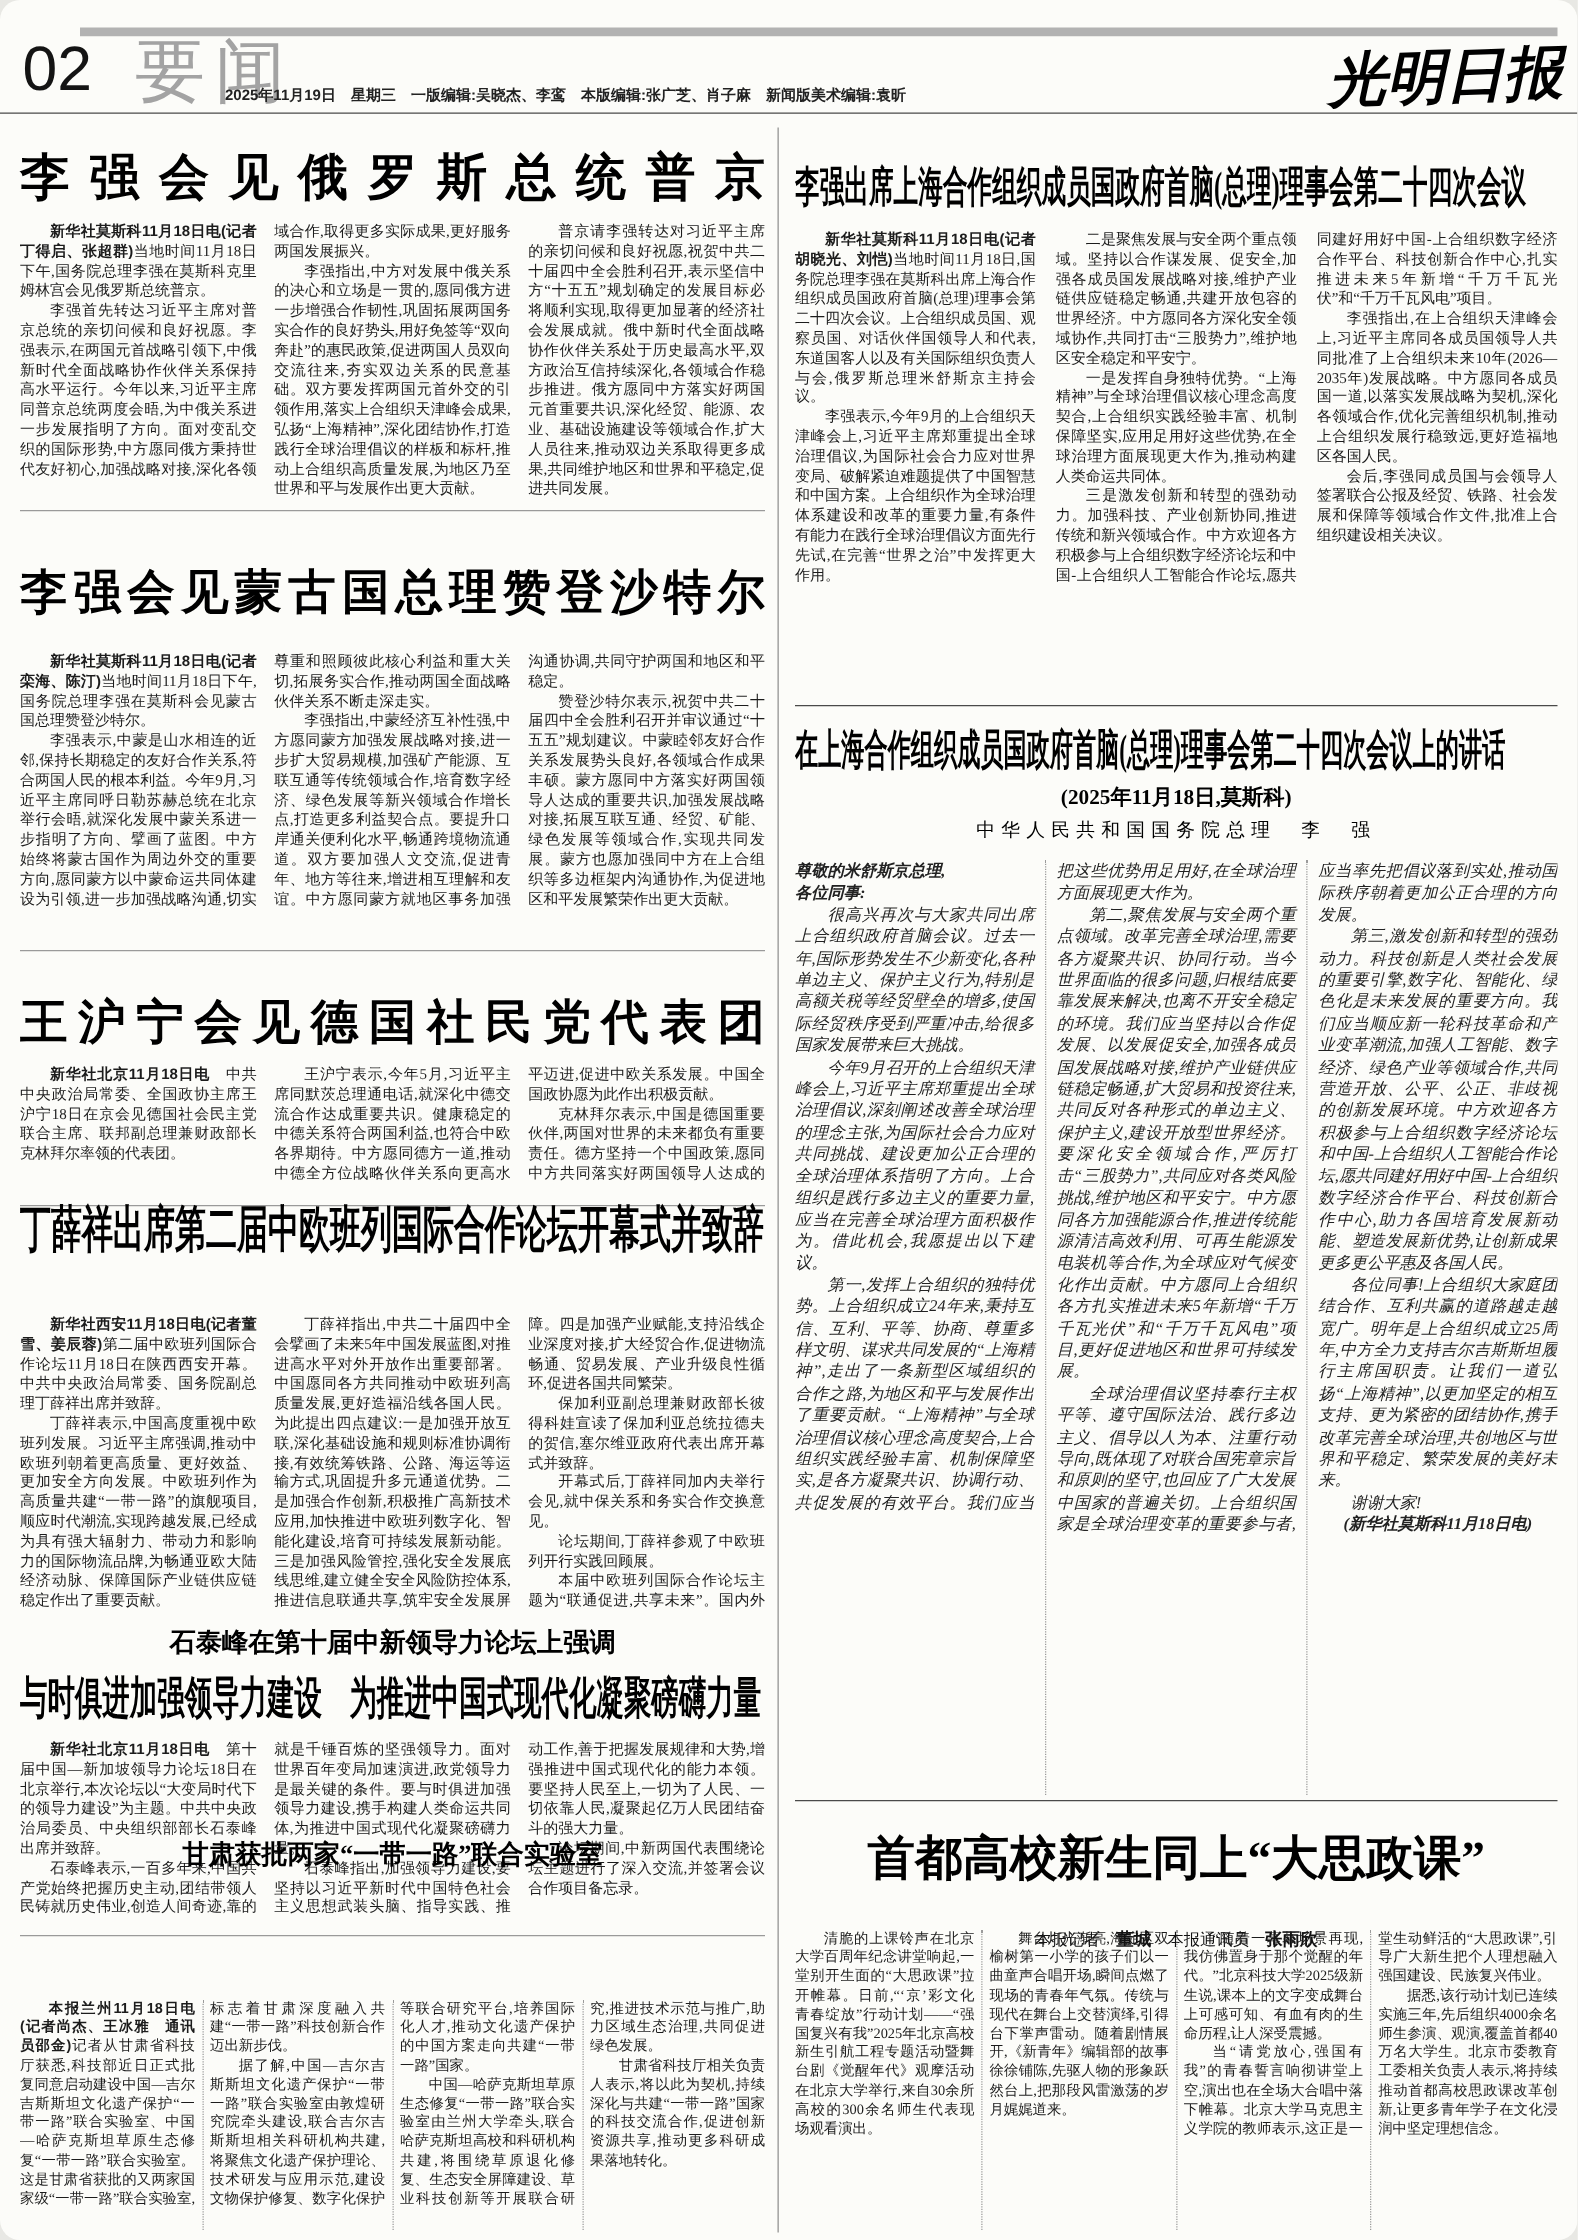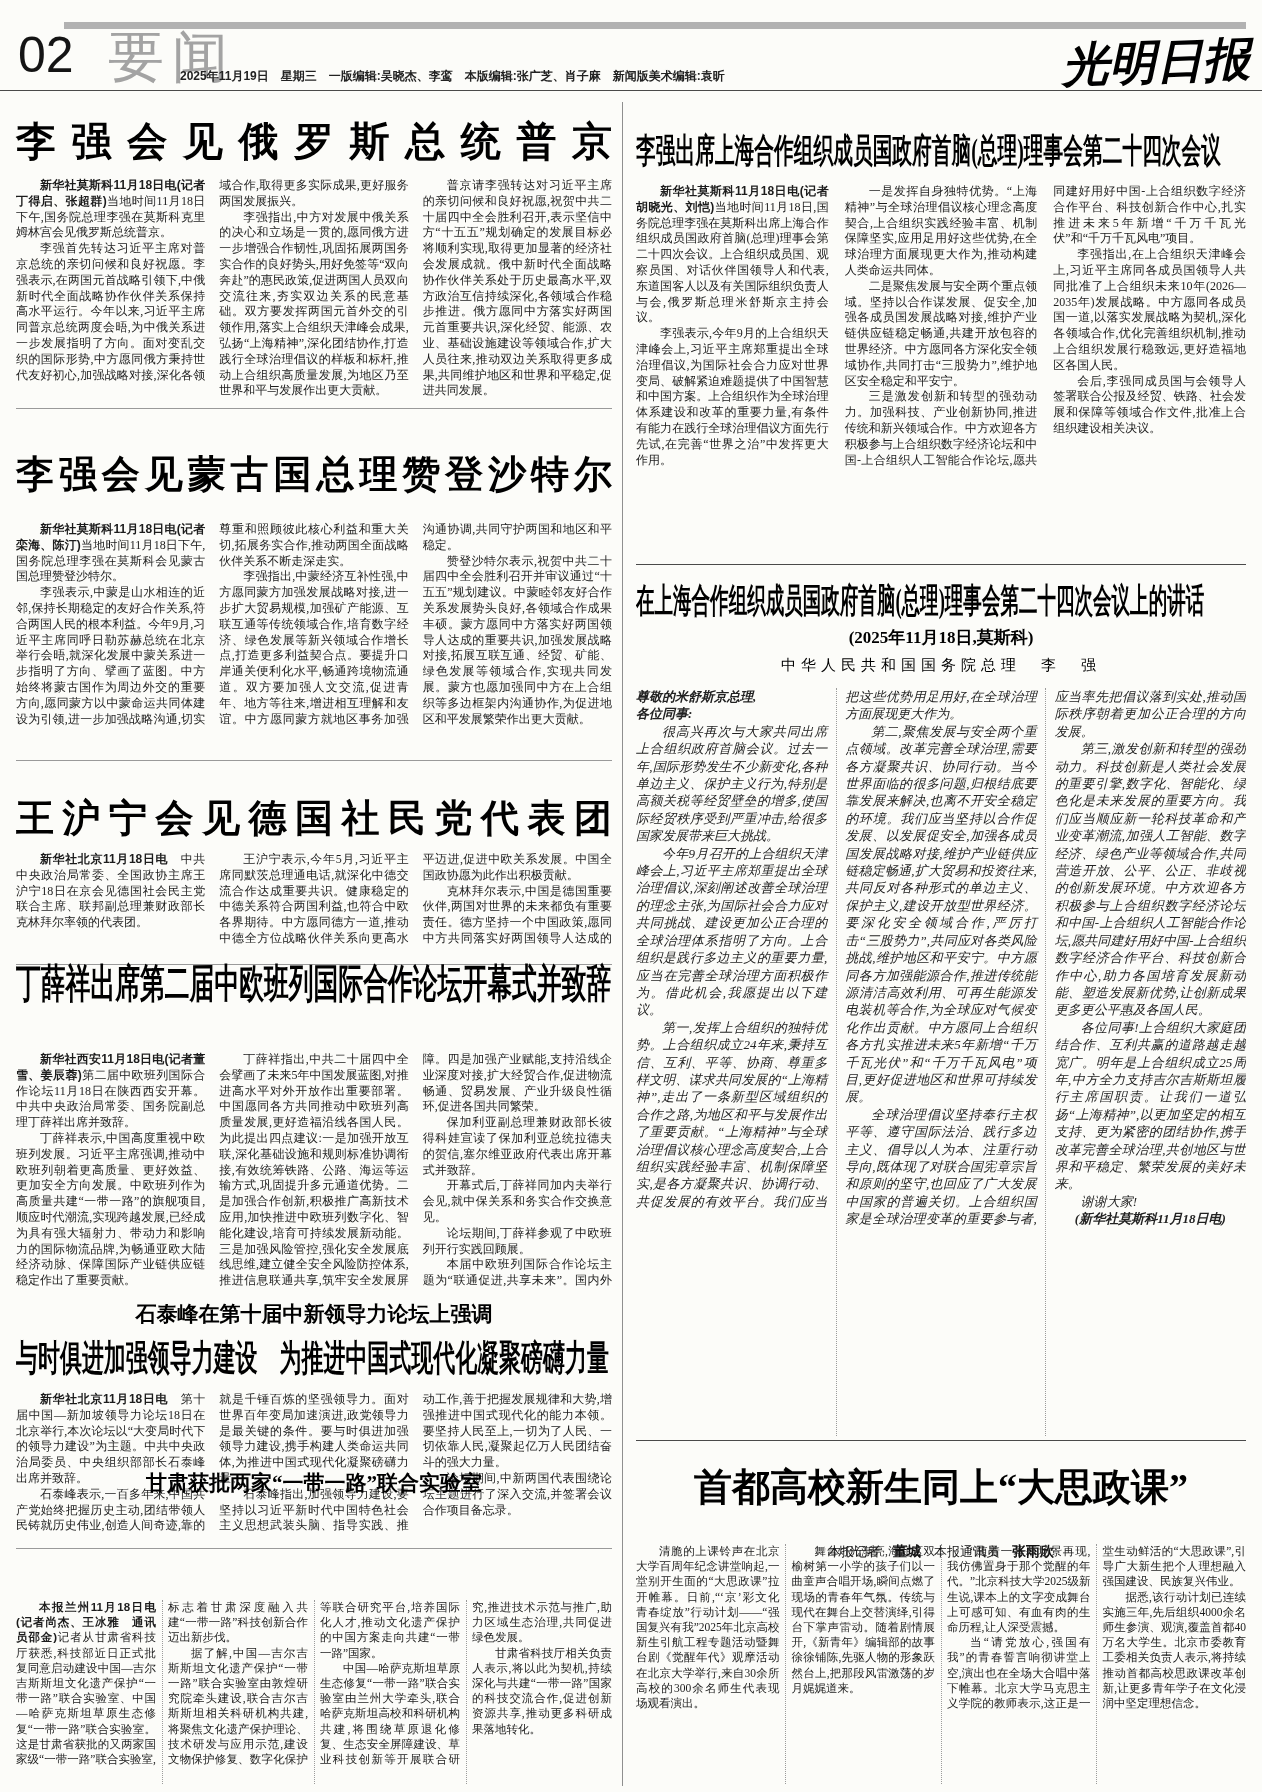--- a/index.html
+++ b/index.html
@@ -1,17 +1,17 @@
 <!DOCTYPE html>
 <html><head>
 <meta charset="utf-8">
 <style>
   html,body{margin:0;padding:0;background:#e8e8e4;}
   .page{position:relative;width:1262px;height:1792px;background:#fcfcf9;margin:0 auto;
-        font-family:"Liberation Serif","DejaVu Serif",serif;color:#1c1c1c;overflow:hidden;}
+        font-family:"Liberation Serif","DejaVu Serif",serif;color:#1c1c1c;overflow:hidden;border-radius:16px;}
   .abs{position:absolute;}
   
   .topbar{left:64px;top:22px;width:1182px;height:7px;background:#b2b2b2;}
   .pagenum{left:18px;top:26px;font-size:50px;font-weight:400;color:#141414;
            font-family:"Liberation Sans","DejaVu Sans",sans-serif;}
   .sectionname{left:88px;top:20px;font-size:56px;font-weight:400;color:#a3a3a3;letter-spacing:8px;margin-left:20px;}
   .editioninfo{left:180px;top:68px;font-size:12px;font-weight:700;color:#222;
                font-family:"Liberation Sans","DejaVu Sans",sans-serif;}
   .masthead{left:1010px;top:34px;width:240px;height:58px;font-size:47px;font-weight:700;
             font-style:italic;transform:rotate(-2deg);color:#000;text-align:right;line-height:58px;}
@@ -116,22 +116,22 @@
     <p>中国—哈萨克斯坦草原生态修复“一带一路”联合实验室由兰州大学牵头,联合哈萨克斯坦高校和科研机构共建,将围绕草原退化修复、生态安全屏障建设、草业科技创新等开展联合研究,推进技术示范与推广,助力区域生态治理,共同促进绿色发展。</p>
     <p>甘肃省科技厅相关负责人表示,将以此为契机,持续深化与共建“一带一路”国家的科技交流合作,促进创新资源共享,推动更多科研成果落地转化。</p>
   </div>
 
   <div class="abs cond-wrap" style="left:636px;top:126px;width:610px;height:50px;">
     <span class="cond" style="font-size:34px;line-height:50px;transform:scaleX(0.58);">李强出席上海合作组织成员国政府首脑(总理)理事会第二十四次会议</span>
   </div>
   <div class="abs body-cols body-std cols3" style="left:636px;top:184px;width:610px;height:372px;column-gap:16px;">
     <p><span class="dl">新华社莫斯科11月18日电(记者胡晓光、刘恺)</span><span>当地时间11月18日,国务院总理李强在莫斯科出席上海合作组织成员国政府首脑(总理)理事会第二十四次会议。上合组织成员国、观察员国、对话伙伴国领导人和代表,东道国客人以及有关国际组织负责人与会,俄罗斯总理米舒斯京主持会议。</span></p>
     <p>李强表示,今年9月的上合组织天津峰会上,习近平主席郑重提出全球治理倡议,为国际社会合力应对世界变局、破解紧迫难题提供了中国智慧和中国方案。上合组织作为全球治理体系建设和改革的重要力量,有条件有能力在践行全球治理倡议方面先行先试,在完善“世界之治”中发挥更大作用。</p>
+    <p>二是聚焦发展与安全两个重点领域。坚持以合作谋发展、促安全,加强各成员国发展战略对接,维护产业链供应链稳定畅通,共建开放包容的世界经济。中方愿同各方深化安全领域协作,共同打击“三股势力”,维护地区安全稳定和平安宁。</p>
     <p>一是发挥自身独特优势。“上海精神”与全球治理倡议核心理念高度契合,上合组织实践经验丰富、机制保障坚实,应用足用好这些优势,在全球治理方面展现更大作为,推动构建人类命运共同体。</p>
-    <p>二是聚焦发展与安全两个重点领域。坚持以合作谋发展、促安全,加强各成员国发展战略对接,维护产业链供应链稳定畅通,共建开放包容的世界经济。中方愿同各方深化安全领域协作,共同打击“三股势力”,维护地区安全稳定和平安宁。</p>
     <p>三是激发创新和转型的强劲动力。加强科技、产业创新协同,推进传统和新兴领域合作。中方欢迎各方积极参与上合组织数字经济论坛和中国-上合组织人工智能合作论坛,愿共同建好用好中国-上合组织数字经济合作平台、科技创新合作中心,扎实推进未来5年新增“千万千瓦光伏”和“千万千瓦风电”项目。</p>
     <p>李强指出,在上合组织天津峰会上,习近平主席同各成员国领导人共同批准了上合组织未来10年(2026—2035年)发展战略。中方愿同各成员国一道,以落实发展战略为契机,深化各领域合作,优化完善组织机制,推动上合组织发展行稳致远,更好造福地区各国人民。</p>
     <p>会后,李强同成员国与会领导人签署联合公报及经贸、铁路、社会发展和保障等领域合作文件,批准上合组织建设相关决议。</p>
   </div>
   <div class="abs hrule" style="left:636px;top:564px;width:610px;"></div>
 
   <div class="abs cond-wrap" style="left:636px;top:578px;width:610px;height:46px;">
     <span class="cond" style="font-size:34px;line-height:46px;transform:scaleX(0.545);">在上海合作组织成员国政府首脑(总理)理事会第二十四次会议上的讲话</span>
   </div>
   <div class="abs speech-date" style="left:636px;top:626px;width:610px;height:24px;font-size:17px;line-height:24px;">(2025年11月18日,莫斯科)</div>

